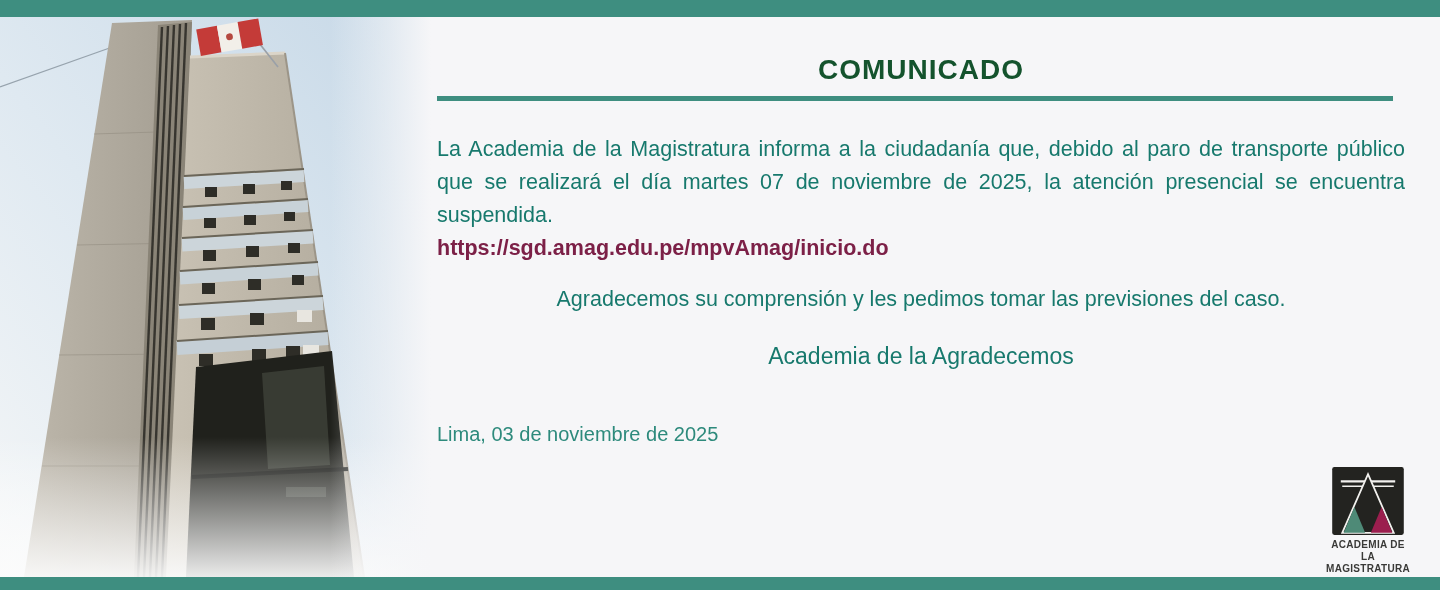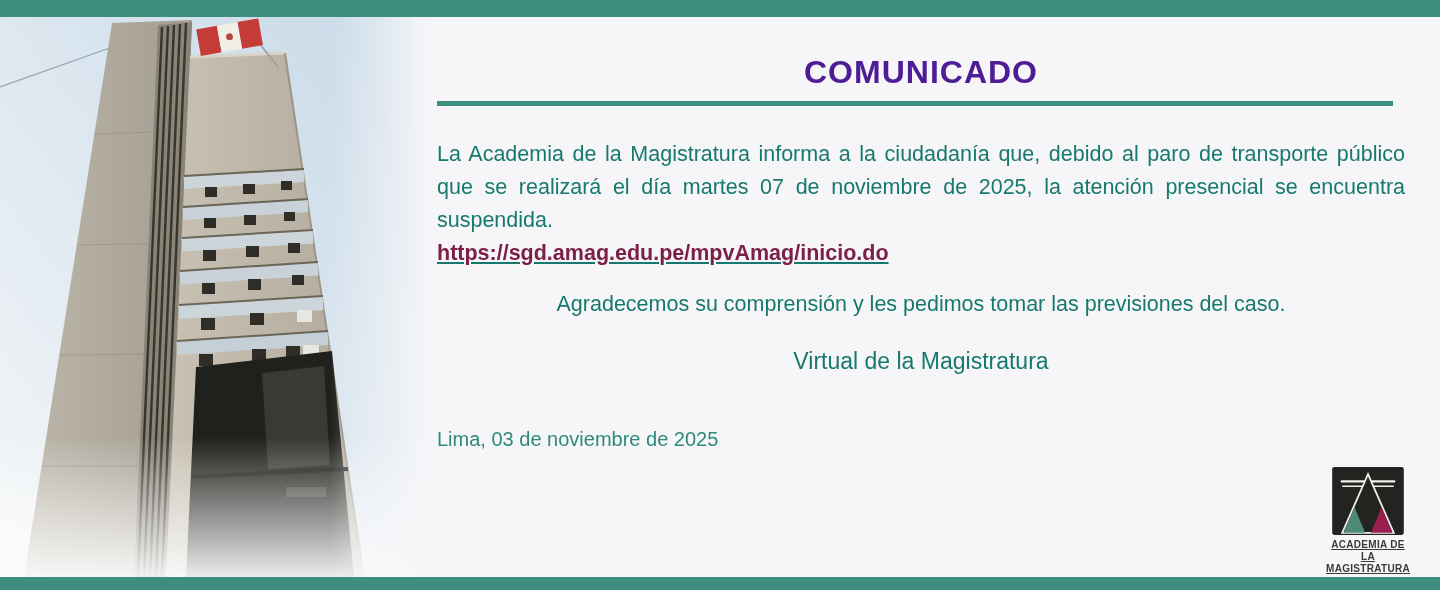--- a/index.html
+++ b/index.html
@@ -26,52 +26,52 @@
     z-index:5; pointer-events:none;
   }
 
   
   .content {
     position:absolute; left:437px; top:17px; width:968px; height:560px;
     color:#17796d; z-index:10;
   }
   .title {
     margin-top:37px; text-align:center;
-    font-size:32px; font-weight:bold; letter-spacing:1px;
-    color:#4c1d95;
+    font-size:28px; font-weight:bold; letter-spacing:1px;
+    color:#14532d;
   }
   .divider {
     margin-top:10px; height:5px; width:956px; background:#3e8e80; border:none;
   }
   .body-text { font-size:21.5px; line-height:33px; }
   p.just { text-align:justify; }
   .p1 { margin-top:32px; }
   .p2 { margin-top:17px; }
-  .link-line { margin-top:0;text-decoration:underline; }
+  .link-line { margin-top:0; }
   .link-line a {
     color:#7c2047; font-weight:bold; text-decoration:none; font-size:21.5px;
   }
   .p3 { margin-top:18px;text-align:center; }
   .signature { margin-top:27px; text-align:center; font-size:23px; }
   .dateline {
     margin-top:53px; text-align:left; padding-right:115px;
     font-size:20px; color:#2d8a7c;
   }
 
   
   .logo-block {
     position:absolute; right:24px; bottom:15px; width:96px; z-index:20;
     text-align:center;
   }
   .logo-square { display:block; margin:0 auto 4px auto; }
   .logo-text {
     font-size:10px; line-height:12px; color:#3a3a38; letter-spacing:0.3px;
     font-weight:bold;
   }
-  .logo-text span { display:block;text-decoration:underline; }
+  .logo-text span { display:block; }
 </style>
 </head>
 <body>
 
 <div class="bar top"></div>
 
 <div class="photo">
   <svg width="432" height="560" viewBox="0 0 432 560">
     <defs>
       <linearGradient id="sky" x1="1" y1="0" x2="0" y2="1">
@@ -176,21 +176,21 @@
 <div class="content">
   <div class="title">COMUNICADO</div>
   <div class="divider"></div>
 
   <p class="body-text just p1">La Academia de la Magistratura informa a la ciudadanía que, debido al paro de transporte público que se realizará el día martes 07 de noviembre de 2025, la atención presencial se encuentra suspendida.</p>
 
   <p class="body-text link-line"><a>https://sgd.amag.edu.pe/mpvAmag/inicio.do</a></p>
 
   <p class="body-text p3">Agradecemos su comprensión y les pedimos tomar las previsiones del caso.</p>
 
-  <div class="signature">Virtual de la Magistratura</div>
+  <div class="signature">Academia de la Agradecemos</div>
 
   <div class="dateline">Lima, 03 de noviembre de 2025</div>
 </div>
 
 <div class="logo-block">
   <svg class="logo-square" width="72" height="68" viewBox="0 0 100 95">
     <rect x="0" y="0" width="100" height="95" rx="3" fill="#232320"></rect>
     <line x1="12" y1="20" x2="88" y2="20" stroke="#f2f1ee" stroke-width="3"></line>
     <line x1="14" y1="27" x2="86" y2="27" stroke="#f2f1ee" stroke-width="2"></line>
     <polygon points="50,10 86,92 14,92" fill="#232320" stroke="#f2f1ee" stroke-width="2.5"></polygon>

